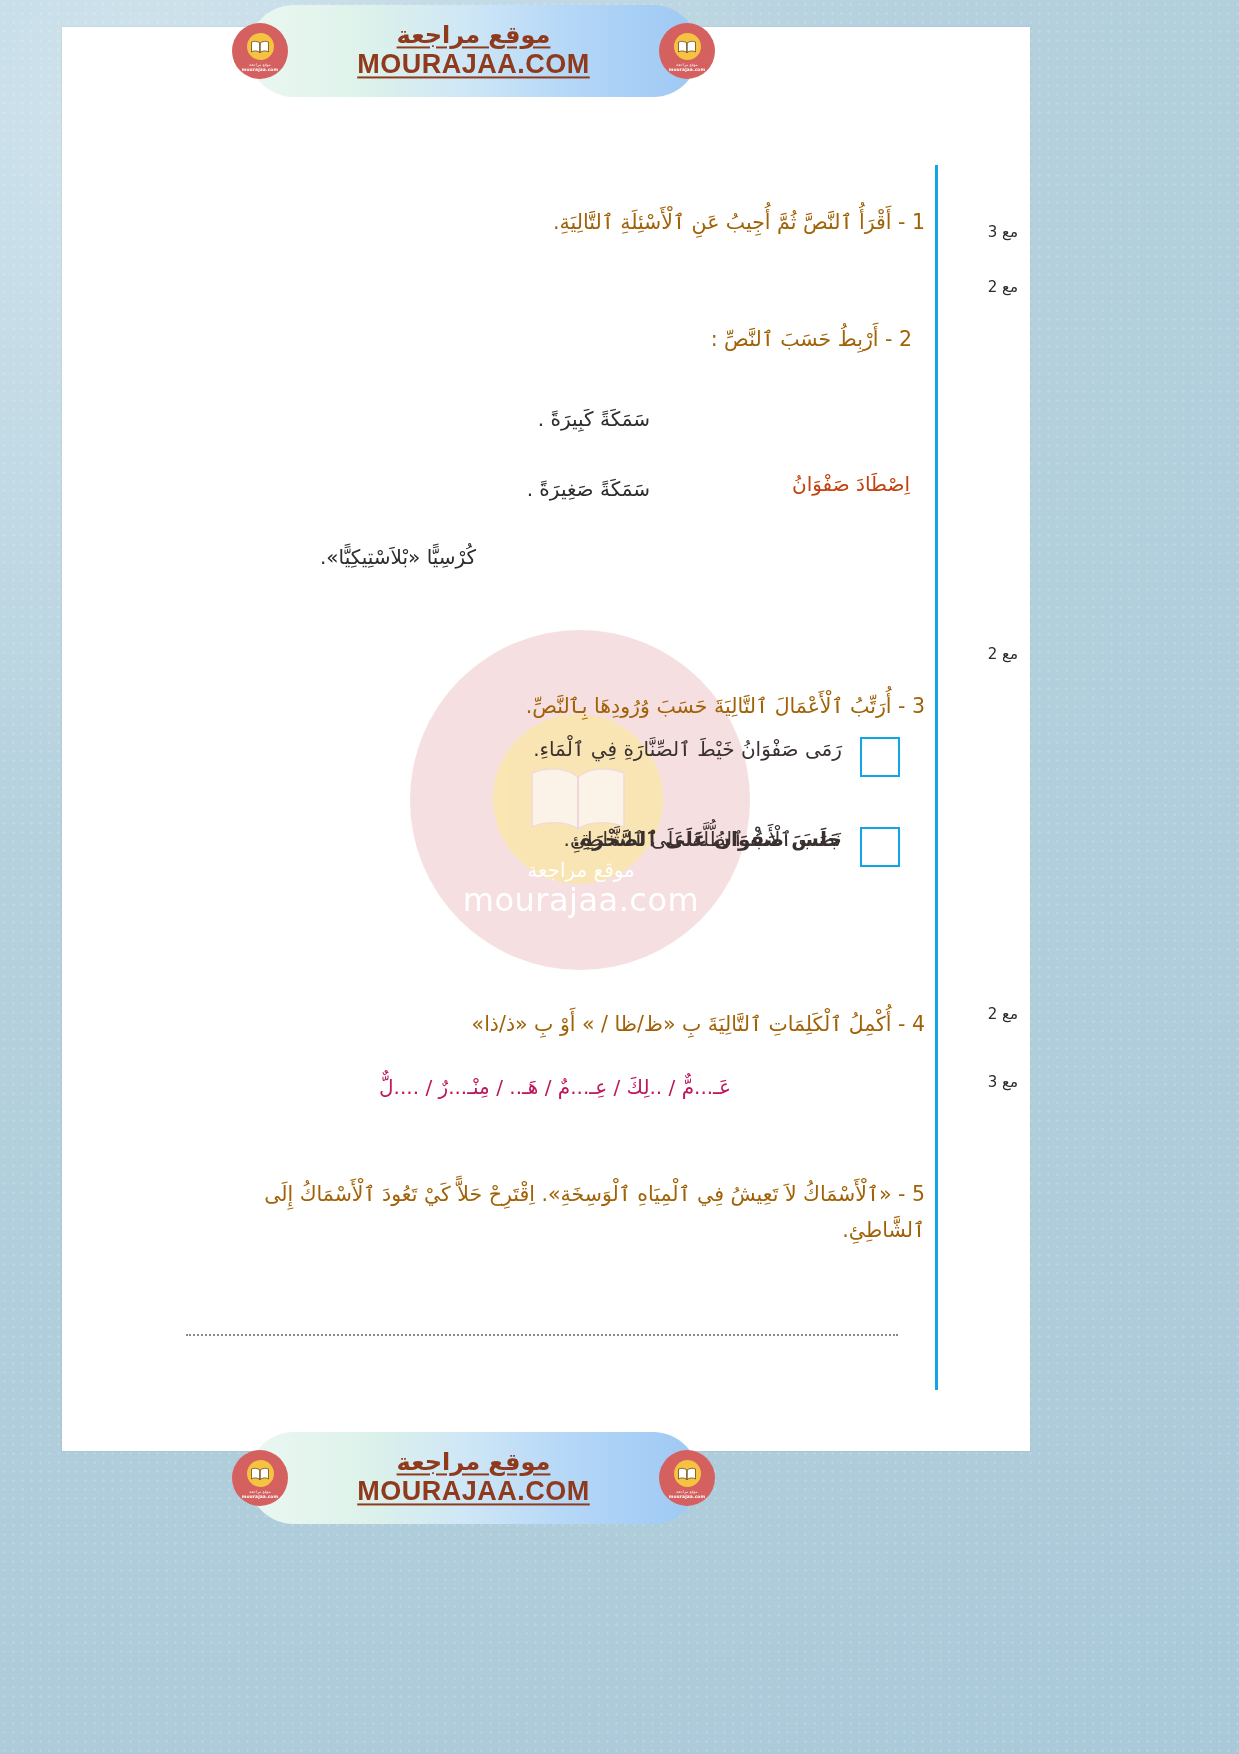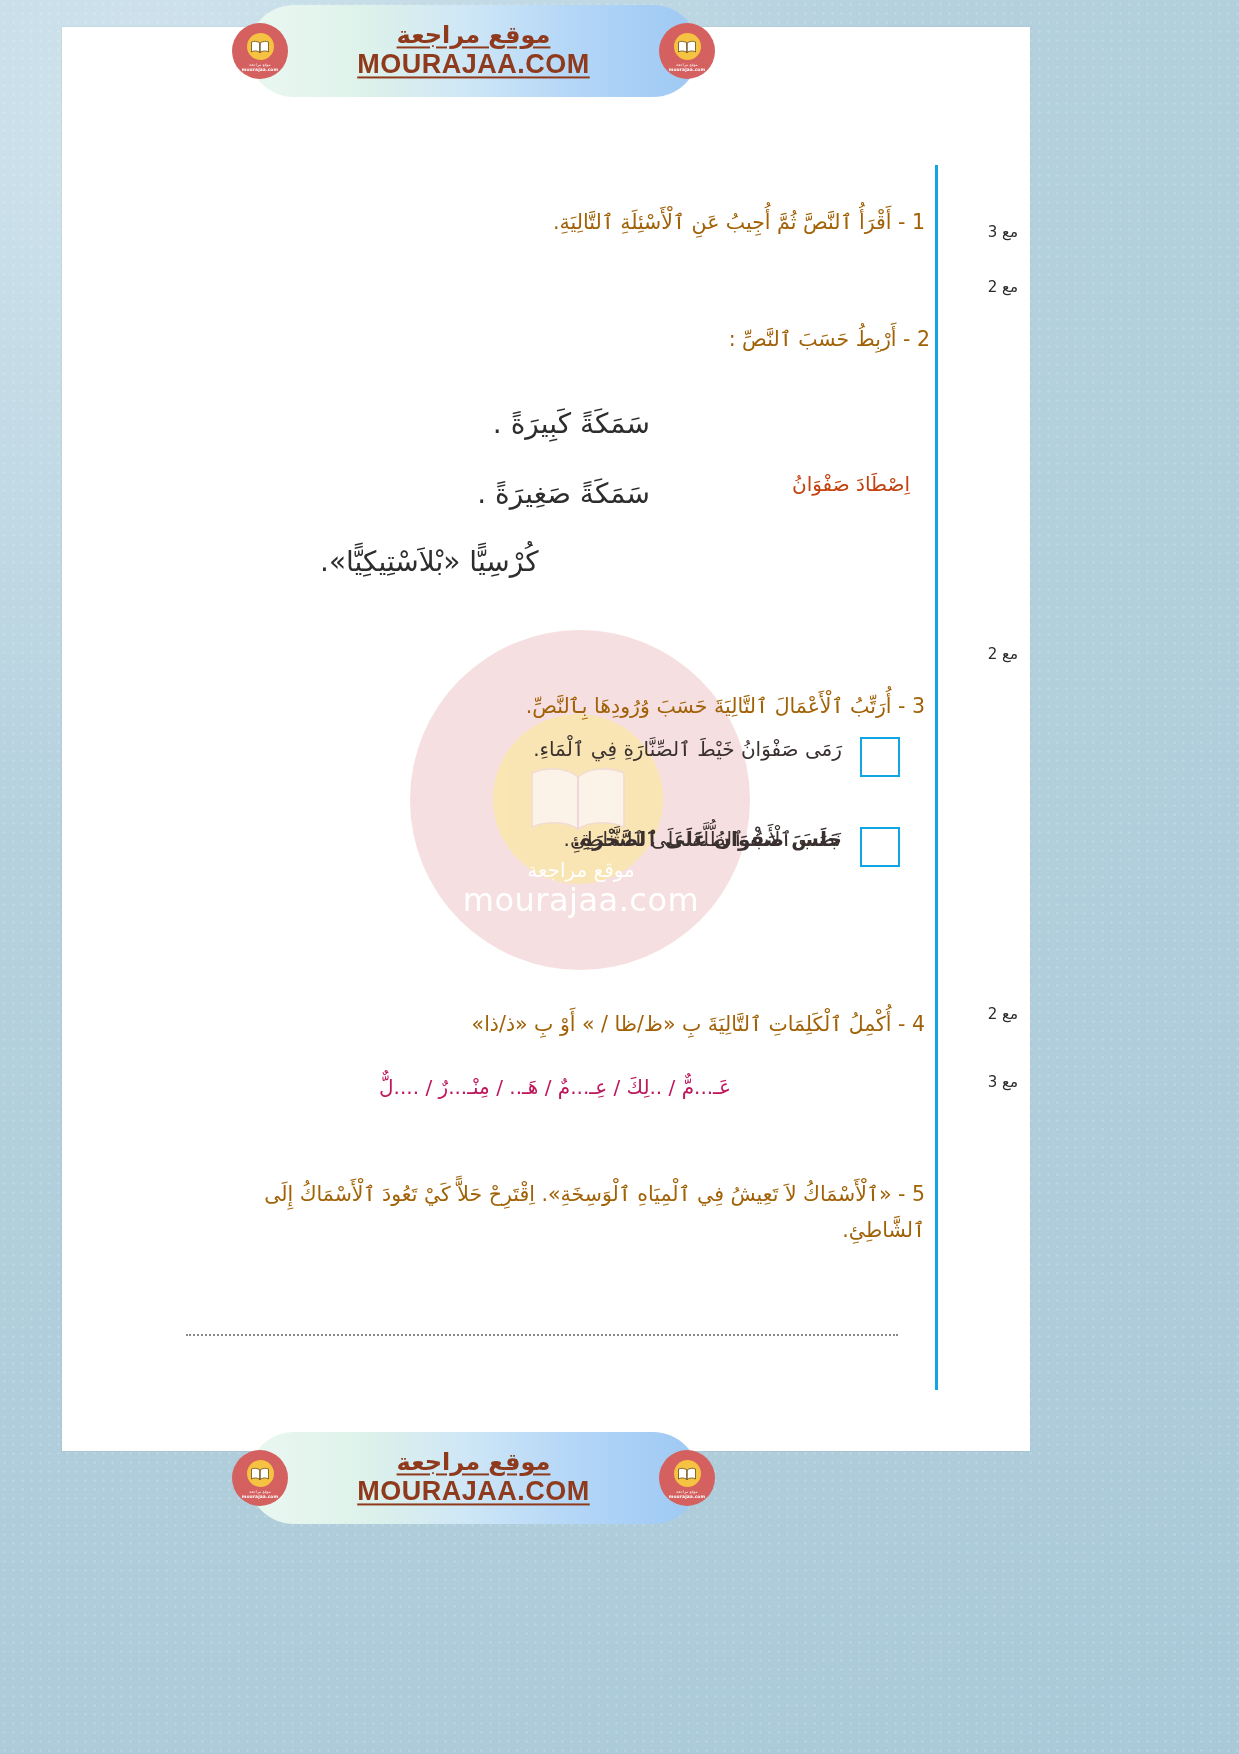--- a/index.html
+++ b/index.html
@@ -207,21 +207,21 @@
     position: absolute;
     direction: rtl;
     text-align: right;
     color: #be185d;
     font-size: 20px;
     z-index: 12;
     font-family: "DejaVu Sans", "Liberation Sans", sans-serif;
   }
 
   
-  .match-left  { position:absolute; z-index:12; direction:rtl; font-size:28px; color:#2d2d2d; }
+  .match-left  { position:absolute; z-index:12; direction:rtl; font-size:20px; color:#2d2d2d; }
   .match-right { position:absolute; z-index:12; direction:rtl; font-size:20px; color:#c2410c; }
 
   
   .cb-row {
     position: absolute;
     display: flex;
     flex-direction: row;
     direction: rtl;
     z-index: 12;
     gap: 18px;
@@ -285,21 +285,21 @@
   <div class="rail-line"></div>
 
   <div class="mark" style="top:196px;">مع 3</div>
   <div class="mark" style="top:251px;">مع 2</div>
   <div class="mark" style="top:618px;">مع 2</div>
   <div class="mark" style="top:978px;">مع 2</div>
   <div class="mark" style="top:1046px;">مع 3</div>
 
   <div class="q" style="right:105px; top:180px; width:700px;">1 - أَقْرَأُ ٱلنَّصَّ ثُمَّ أُجِيبُ عَنِ ٱلْأَسْئِلَةِ ٱلتَّالِيَةِ.</div>
 
-  <div class="q" style="right:100px; top:297px; width:700px;text-align:right;">2 - أَرْبِطُ حَسَبَ ٱلنَّصِّ :</div>
+  <div class="q" style="right:118px; top:297px; width:700px;text-align:right;">2 - أَرْبِطُ حَسَبَ ٱلنَّصِّ :</div>
 
   <div class="match-right" style="right:120px; top:445px; width:260px; text-align:right;">اِصْطَادَ صَفْوَانُ</div>
 
   <div class="match-left" style="right:380px; top:380px; width:330px; text-align:right;">سَمَكَةً كَبِيرَةً .</div>
   <div class="match-left" style="right:380px; top:450px; width:330px; text-align:right;">سَمَكَةً صَغِيرَةً .</div>
   <div class="match-left" style="right:380px; top:518px; width:330px; text-align:left;">كُرْسِيًّا «بْلاَسْتِيكِيًّا».</div>
 
   <div class="q" style="right:105px; top:628px; width:720px;margin-top:36px;">3 - أُرَتِّبُ ٱلْأَعْمَالَ ٱلتَّالِيَةَ حَسَبَ وُرُودِهَا بِٱلنَّصِّ.</div>
 
   <div class="cb-row" style="right:130px; top:710px;">

